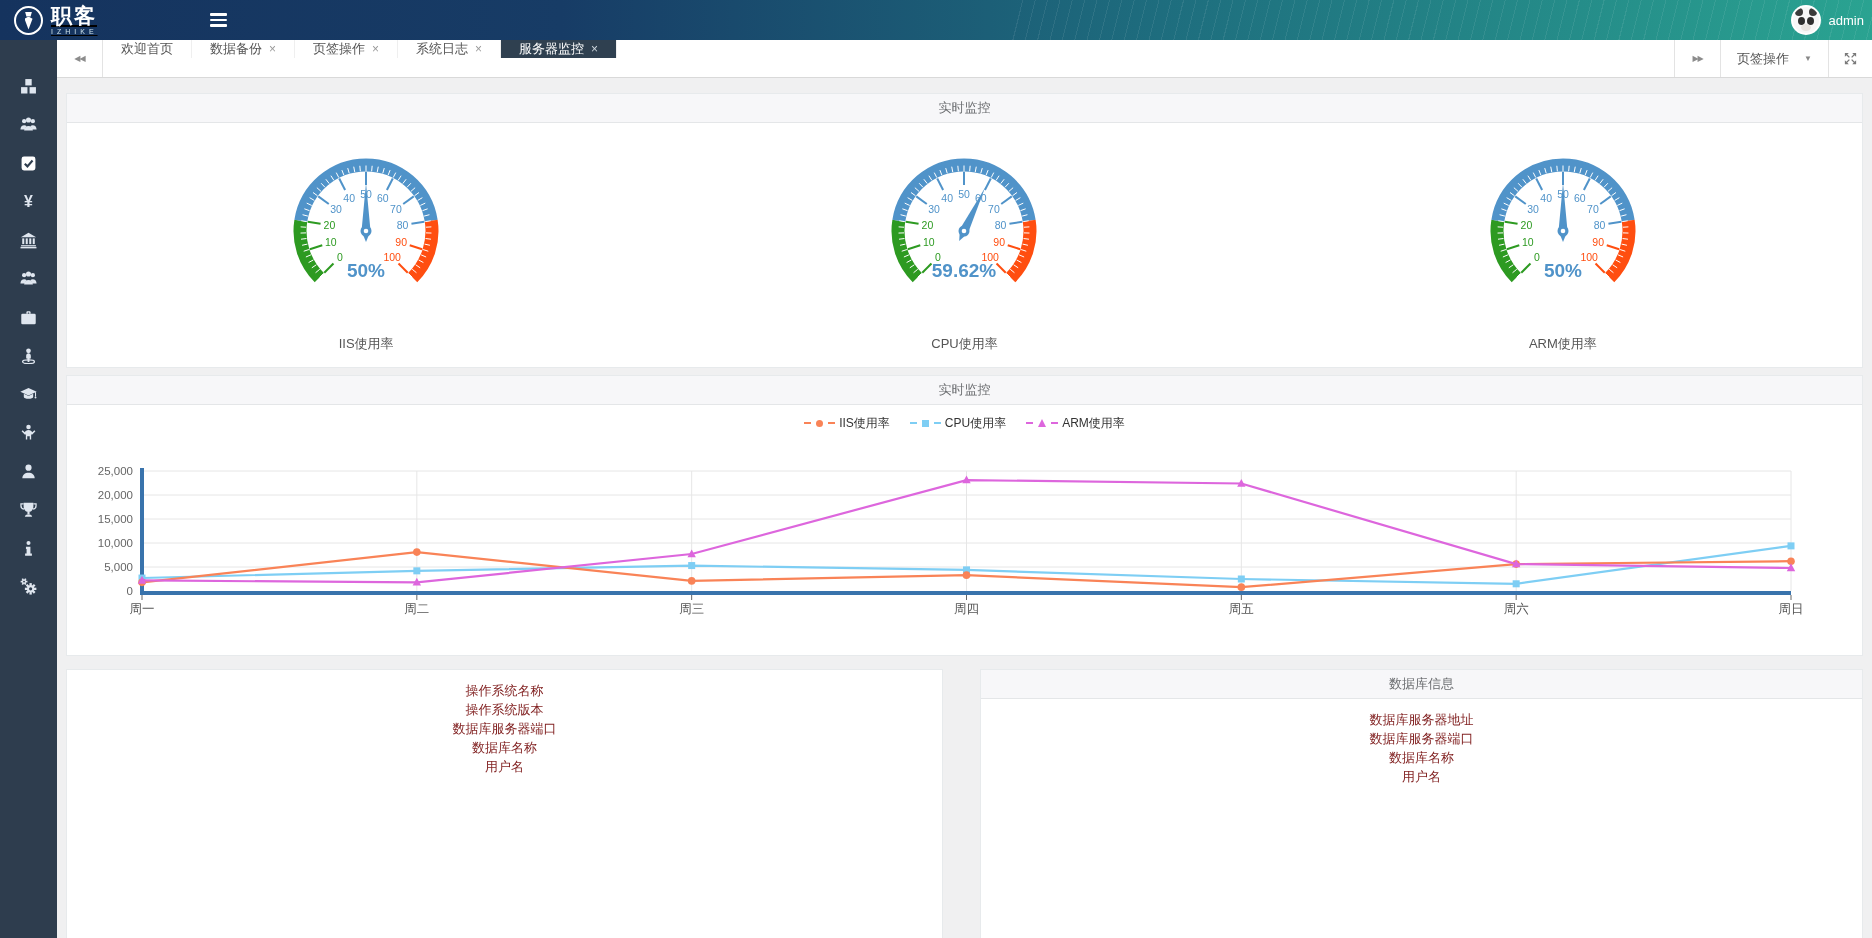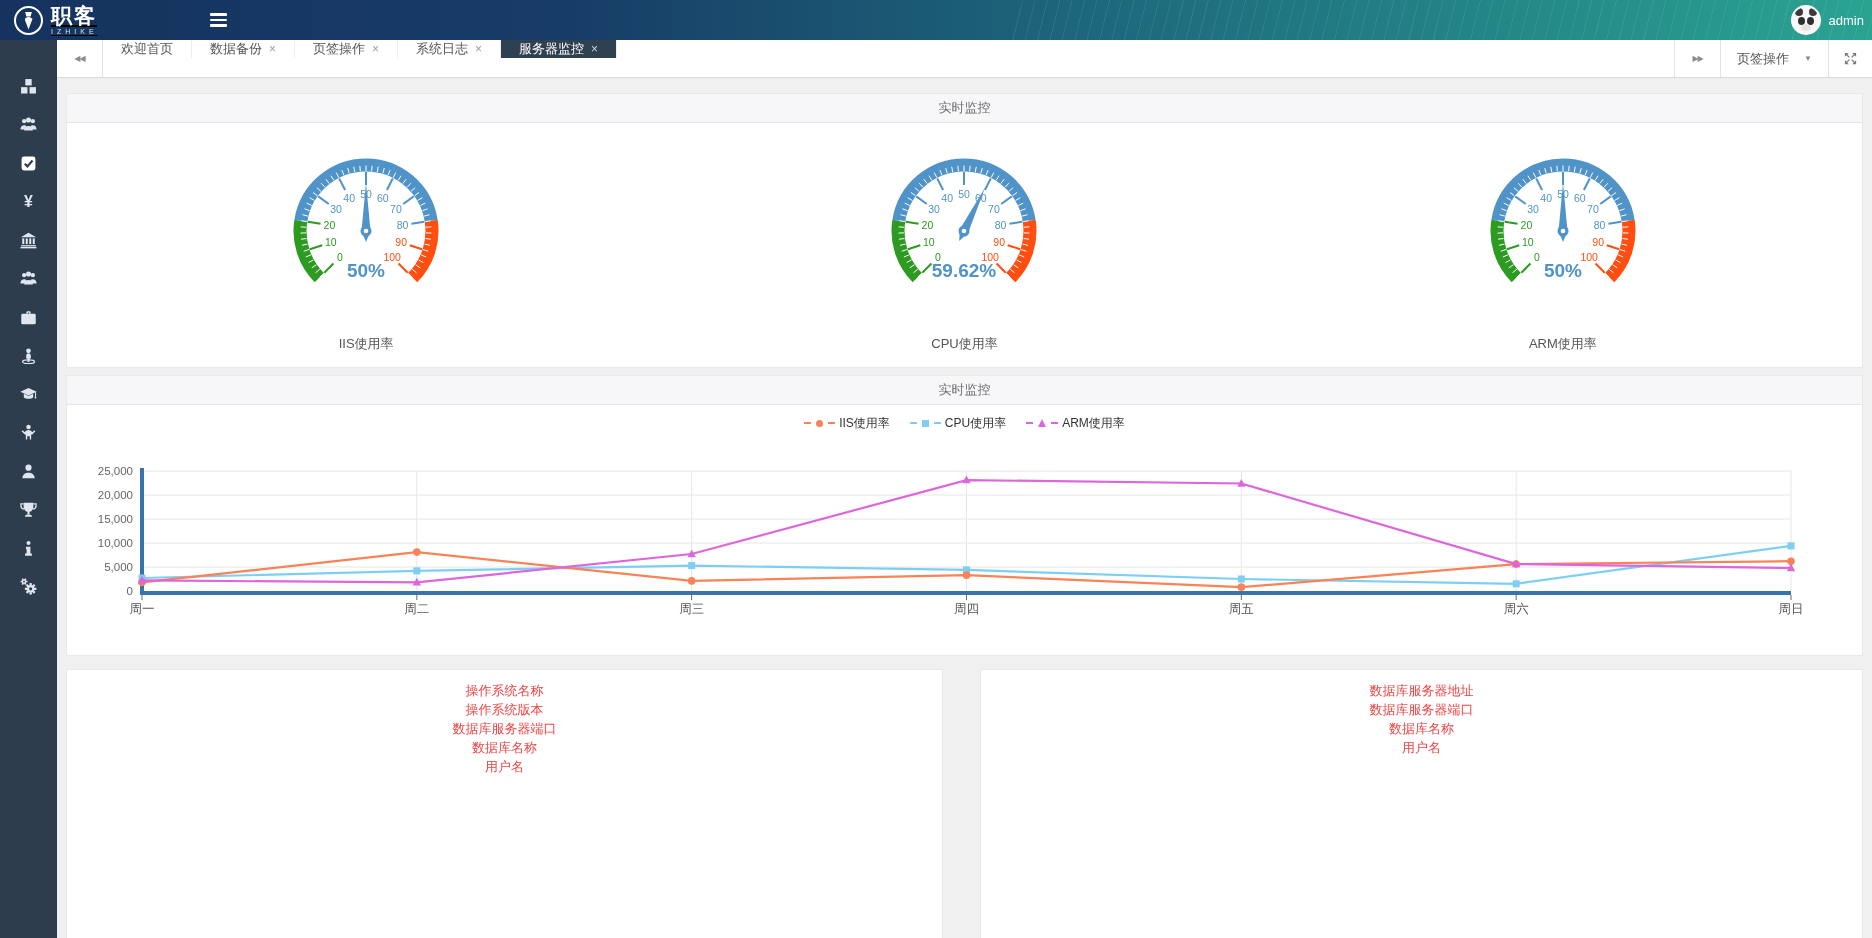--- a/index.html
+++ b/index.html
@@ -86,21 +86,21 @@
   .mk.square { width:7px; height:7px; }
   .mk.triangle { width:0; height:0; border-left:4.5px solid transparent; border-right:4.5px solid transparent;
             border-bottom:8px solid #000; background:transparent !important; }
   .legend-item .lbl { font-size:12px; color:#333; }
   #lineChart { display:block; margin-top:14px; }
 
   .bottom-row { display:flex; gap:37px; margin-top:13px; }
   .panel-server { width:877px; }
   .panel-db { flex:1; }
   .info-list { padding:11px 13px; }
-  .info-item { color:#ef4444; line-height:19px; font-size:13px;font-family:Liberation Serif, serif; }
+  .info-item { color:#7f1d1d; line-height:19px; font-size:13px;font-family:Liberation Serif, serif; }
   .server-body { height:330px; }
   .db-body { height:228px; }
 </style>
 </head>
 <body>
 
 <header class="navbar">
   <div class="nav-curves"></div>
   <div class="brand">
     <span class="logo-mark">
@@ -667,20 +667,21 @@
     <section class="panel panel-server">
       <div class="info-list server-body">
         <div class="info-item">操作系统名称</div>
         <div class="info-item">操作系统版本</div>
         <div class="info-item">数据库服务器端口</div>
         <div class="info-item">数据库名称</div>
         <div class="info-item">用户名</div>
       </div>
     </section>
     <section class="panel panel-db">
+      <div class="panel-header">数据库信息</div>
       <div class="info-list db-body">
         <div class="info-item">数据库服务器地址</div>
         <div class="info-item">数据库服务器端口</div>
         <div class="info-item">数据库名称</div>
         <div class="info-item">用户名</div>
       </div>
     </section>
   </div>
 </main>
 

